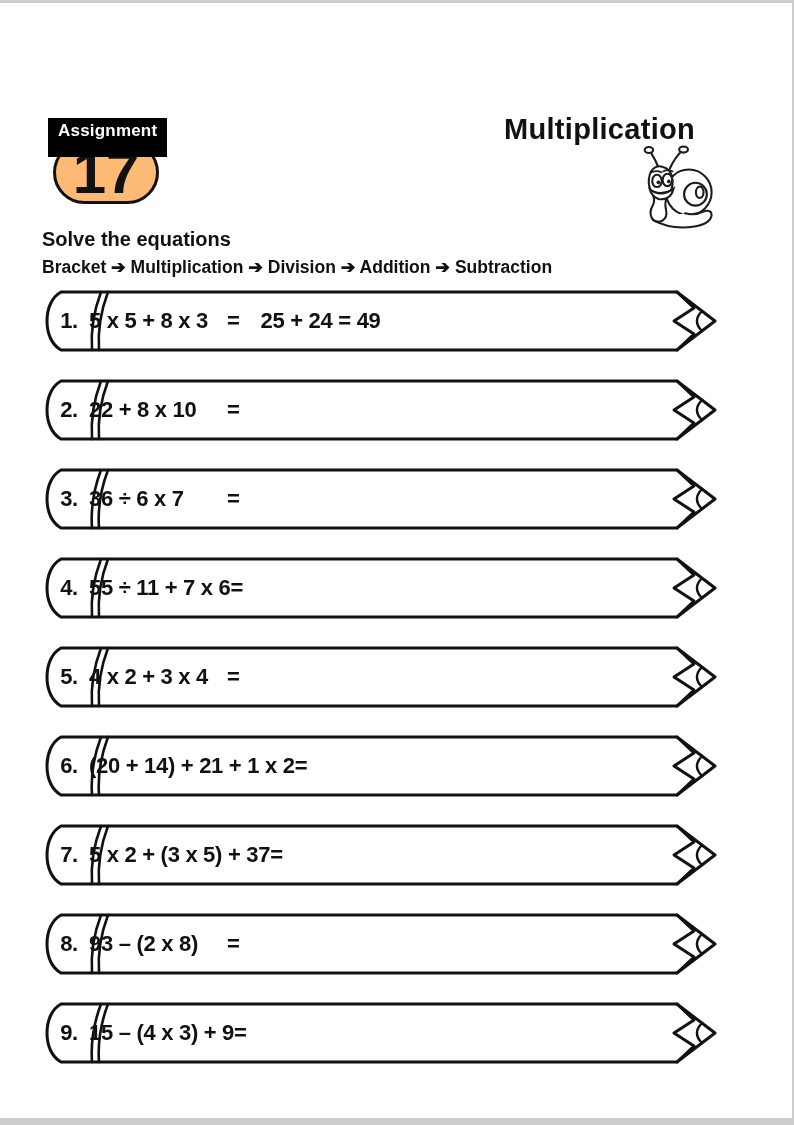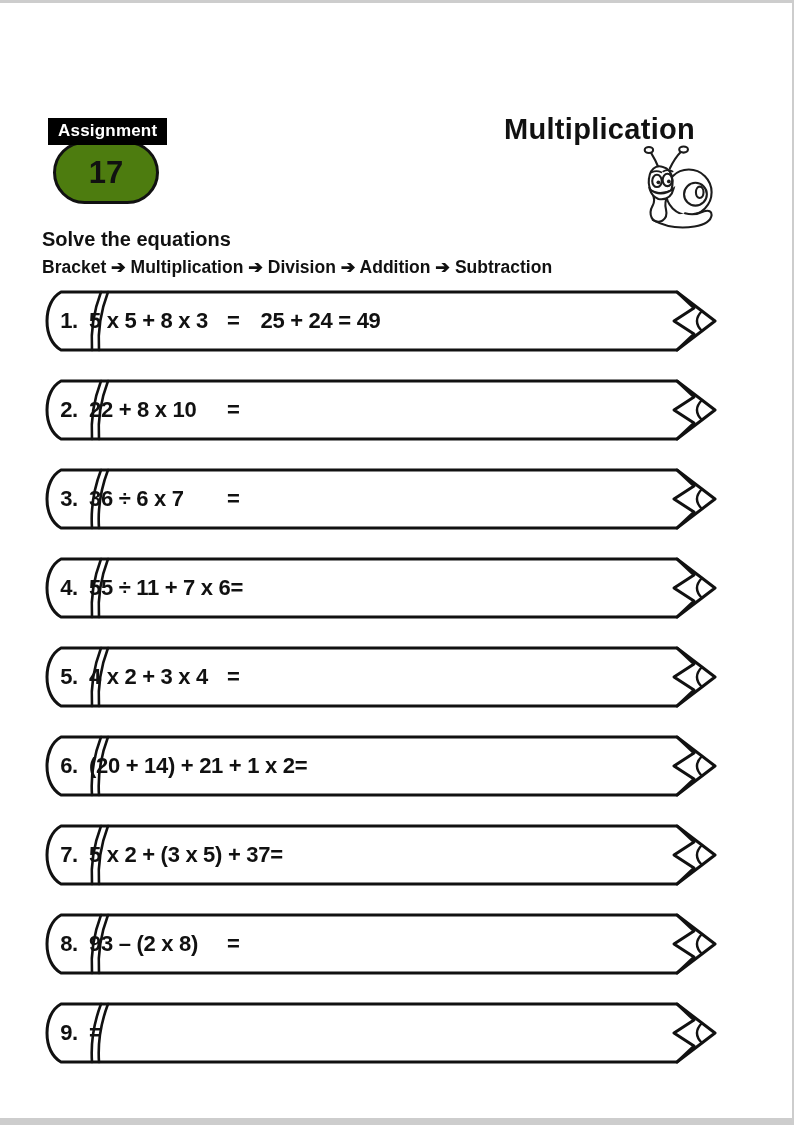--- a/index.html
+++ b/index.html
@@ -16,33 +16,33 @@
     left: 0; right: 2px; top: 3px; bottom: 7px;
     background: #ffffff;
   }
   .assignment-badge {
     position: absolute;
     left: 48px; top: 115px;
     background: #000;
     color: #fff;
     font-weight: bold;
     font-size: 17px;
-    padding: 3px 10px 4px 10px;
+    padding: 3px 10px 16px 10px;
     letter-spacing: 0.2px;
     z-index: 2;
   }
   .assignment-oval {
     position: absolute;
     left: 53px; top: 138px;
     width: 106px; height: 63px;
     border: 3px solid #111;
     border-radius: 32px;
-    background: #4d7c0f;
+    background: #fdba74;
     display: flex; align-items: center; justify-content: center;
-    font-size: 31px; font-weight: bold;
+    font-size: 60px; font-weight: bold;
     z-index: 1;
   }
   .page-title {
     position: absolute;
     left: 504px; top: 110px;
     font-size: 29px;
     font-weight: bold;
     letter-spacing: 0.3px;
   }
   .snail {
@@ -311,18 +311,19 @@
 
       <path d="M633 3 L650 19 L630 32 L650 45 L633 61" stroke-width="3"></path>
 
       <path d="M658 22 Q648 32 658 42" stroke-width="2.4"></path>
 
       <path d="M57 3 Q46 32 48 61" stroke-width="2.6"></path>
       <path d="M64 3 Q53 32 55 61" stroke-width="2.6"></path>
     </svg>
     <div class="row-content">
       <span class="problem-number">9.</span>
+      <span class="problem-expression">15 – (4 x 3) + 9</span>
       <span class="equals-sign">=</span>
       <span class="problem-answer"></span>
     </div>
   </div>
 </div>
 </div>
 
 </body></html>

